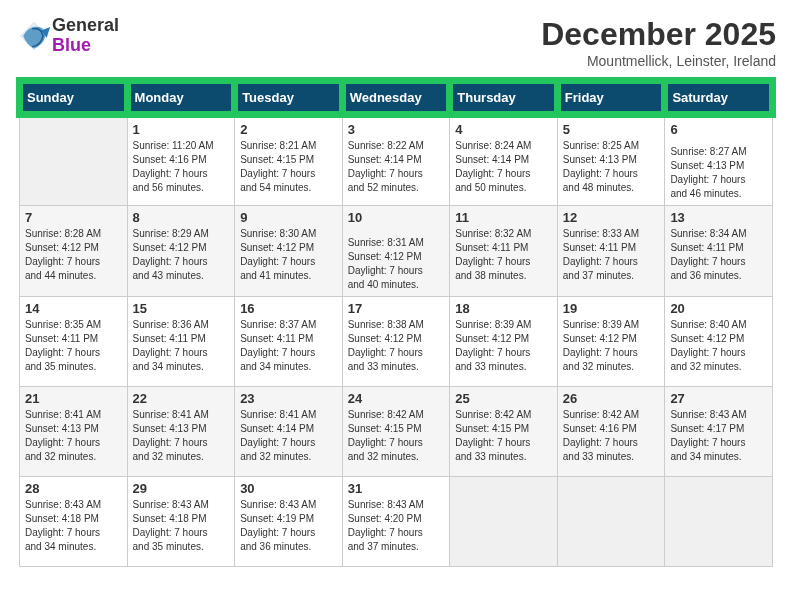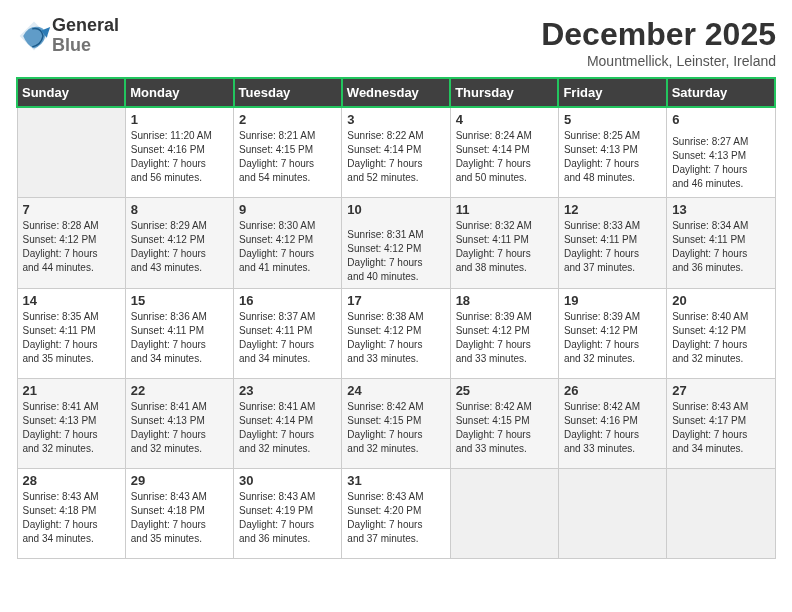--- a/index.html
+++ b/index.html
@@ -19,21 +19,21 @@
     .logo {
       display: flex;
       align-items: center;
     }
     .logo-text {
       font-size: 18px;
       font-weight: bold;
       line-height: 1.1;
     }
     .logo-general { color: #333; }
-    .logo-blue { color: #737373; }
+    .logo-blue { color: #a21caf; }
     .logo-icon {
       width: 36px;
       height: 36px;
     }
     .title-block { text-align: right; }
     .calendar-title {
       font-size: 32px;
       font-weight: bold;
       color: #333;
       margin-left: 43px;
@@ -41,27 +41,27 @@
     .calendar-subtitle {
       font-size: 14px;
       color: #555;
     }
     table {
       width: 100%;
       border-collapse: collapse;
       font-size: 11px;
     }
     thead tr th {
-      background-color: #404040;
+      background-color: #0c4a6e;
       color: #fff;
       padding: 6px 4px;
       text-align: left;
       font-size: 13px;
       font-weight: bold;
-      border: 2px solid #22c55e;
+      border: 7px solid #22c55e;
     }
     tbody tr td {
       border: 1px solid #ccc;
       vertical-align: top;
       padding: 4px 5px;
       min-height: 70px;
       height: 90px;
       width: 14.28%;
     }
     .day-number {

